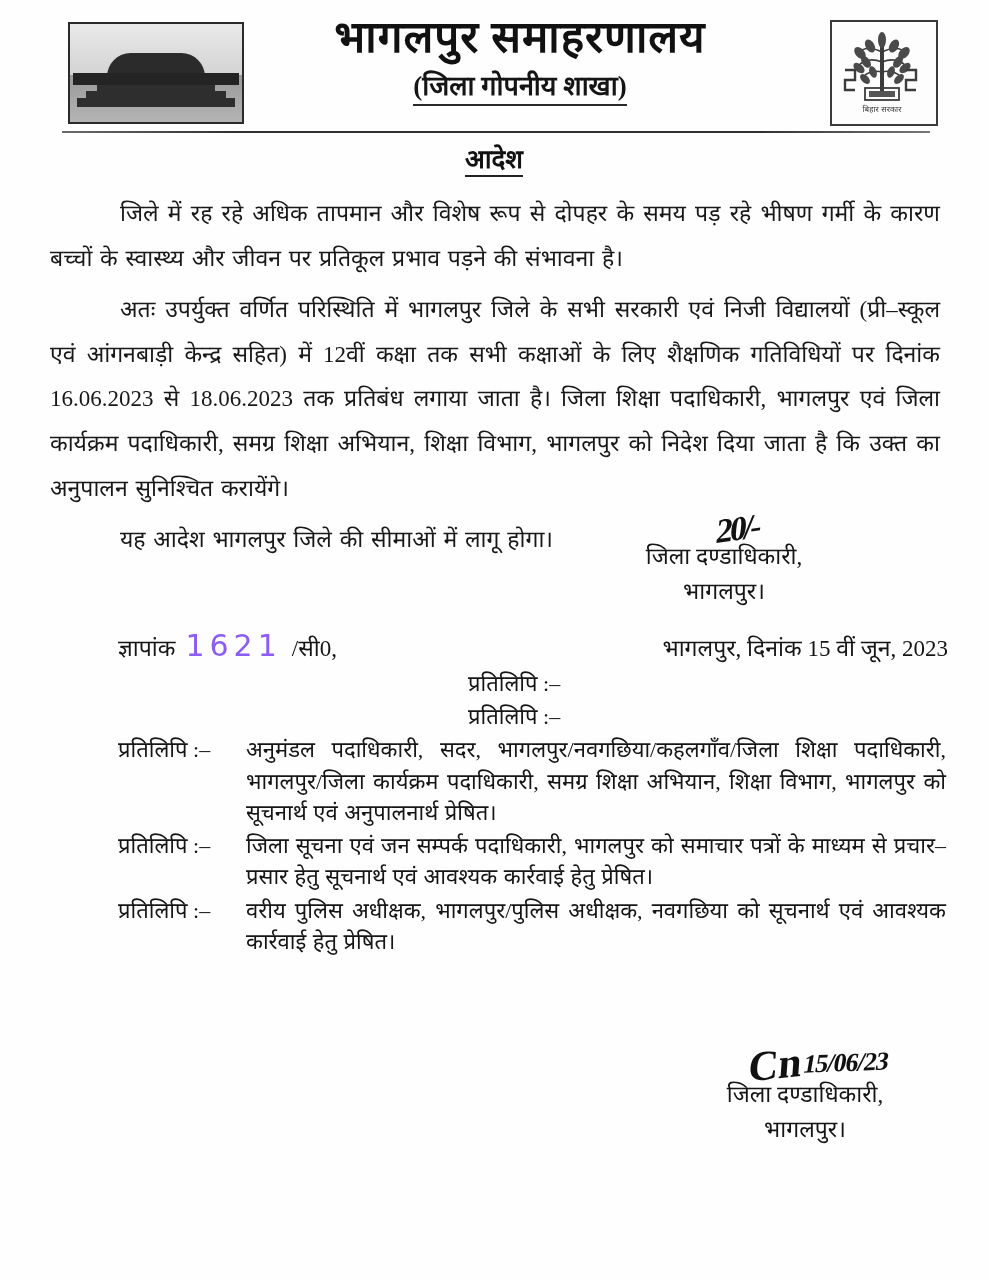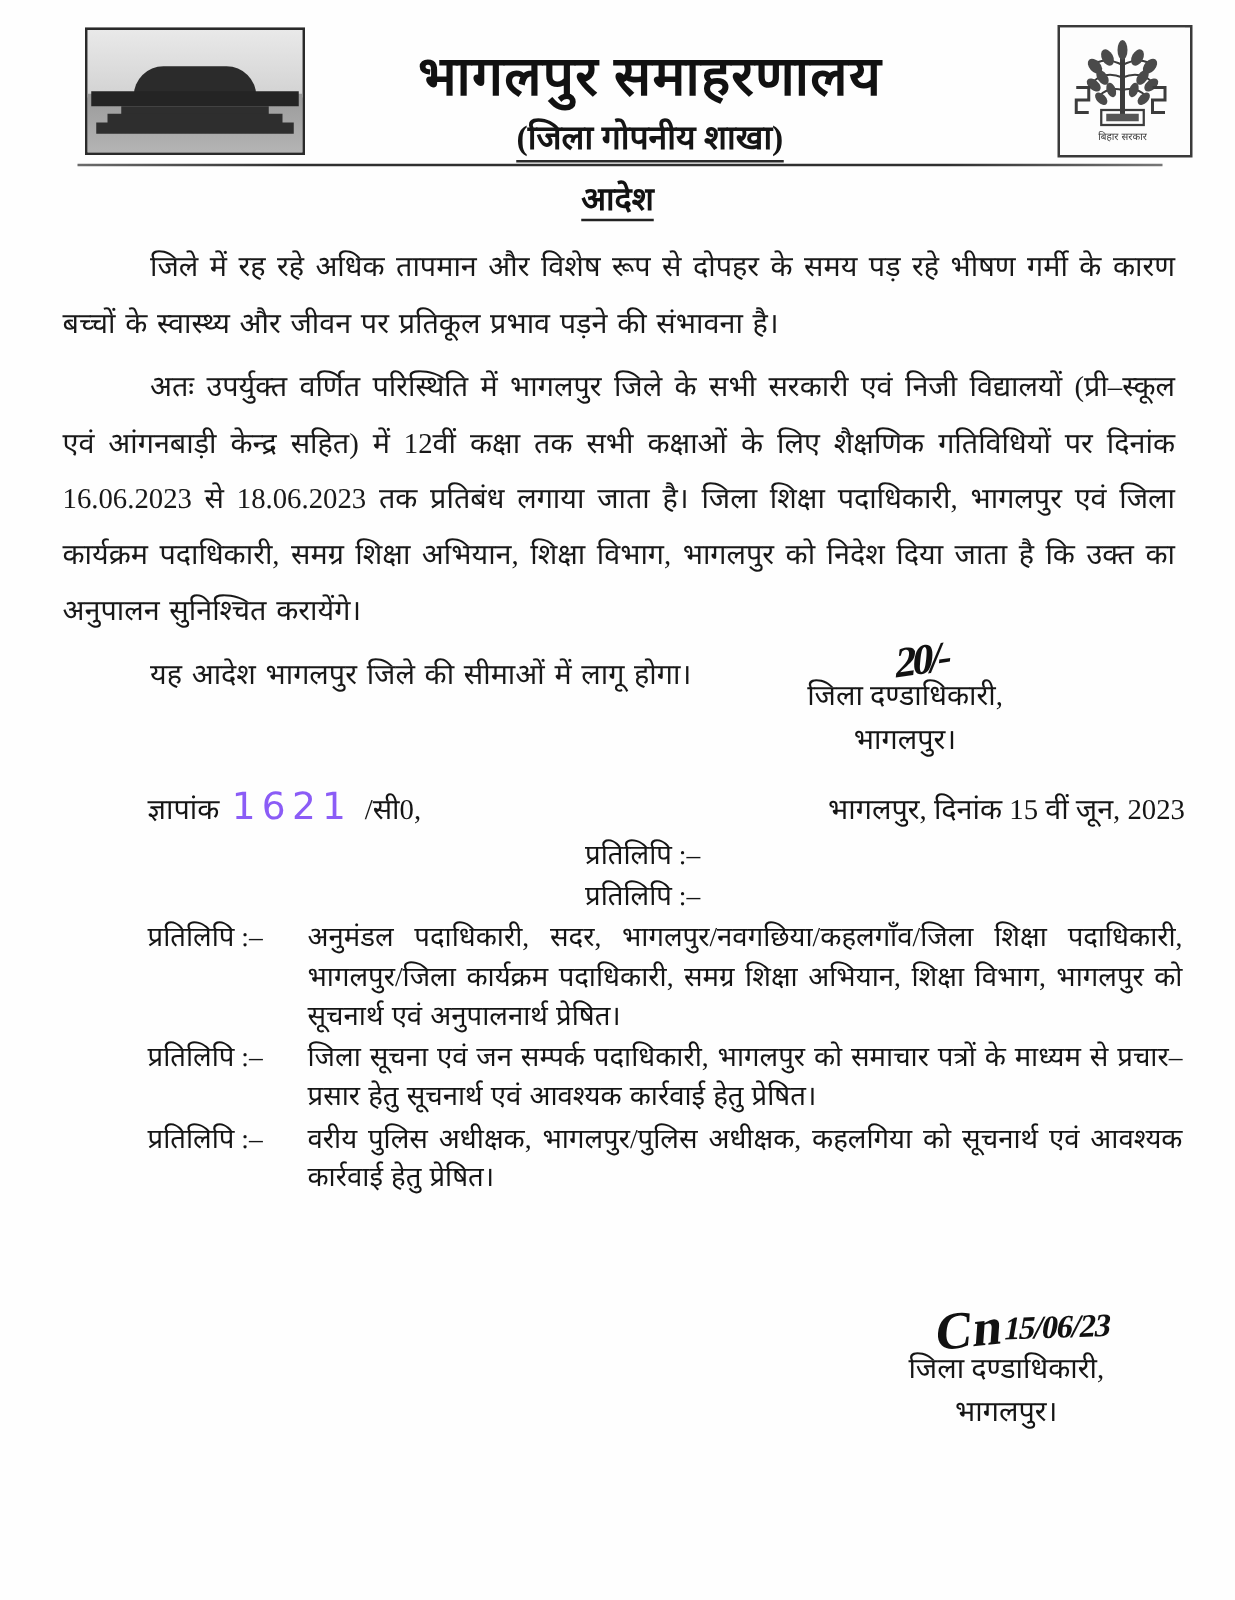--- a/index.html
+++ b/index.html
@@ -78,21 +78,20 @@
   .tier1 { bottom: 29%; width: 118px; height: 9px; }
   .tier2 { bottom: 22%; width: 140px; height: 9px; }
   .tier3 { bottom: 15%; width: 158px; height: 9px; }
 
   .title-block {
     position: absolute;
     left: 250px;
     top: 14px;
     width: 540px;
     text-align: center;
-    margin-top: 24px;
   }
   .doc-title {
     font-family: "Liberation Serif", "DejaVu Serif", serif;
     font-size: 44px;
     font-weight: 700;
     letter-spacing: 1px;
     line-height: 1.08;
     color: #111111;
     white-space: nowrap;
   }
@@ -102,21 +101,21 @@
     font-weight: 600;
     margin-top: 4px;
     color: #151515;
     display: inline-block;
     border-bottom: 2px solid #2a2a2a;
     padding-bottom: 1px;
   }
 
   .emblem-frame {
     position: absolute;
-    right: 34px;
+    right: 50px;
     top: 20px;
     width: 104px;
     height: 102px;
     border: 2px solid #3a3a3a;
     background: #fdfdfd;
     overflow: hidden;
     margin-left: 36px;
   }
   .emblem-svg { display: block; }
 
@@ -395,21 +394,21 @@
     <div class="copy-item">
       <div class="copy-label">प्रतिलिपि :–</div>
       <div class="copy-text">अनुमंडल पदाधिकारी, सदर, भागलपुर/नवगछिया/कहलगाँव/जिला शिक्षा पदाधिकारी, भागलपुर/जिला कार्यक्रम पदाधिकारी, समग्र शिक्षा अभियान, शिक्षा विभाग, भागलपुर को सूचनार्थ एवं अनुपालनार्थ प्रेषित।</div>
     </div>
     <div class="copy-item">
       <div class="copy-label">प्रतिलिपि :–</div>
       <div class="copy-text">जिला सूचना एवं जन सम्पर्क पदाधिकारी, भागलपुर को समाचार पत्रों के माध्यम से प्रचार–प्रसार हेतु सूचनार्थ एवं आवश्यक कार्रवाई हेतु प्रेषित।</div>
     </div>
     <div class="copy-item">
       <div class="copy-label">प्रतिलिपि :–</div>
-      <div class="copy-text">वरीय पुलिस अधीक्षक, भागलपुर/पुलिस अधीक्षक, कहलगिया को सूचनार्थ एवं आवश्यक कार्रवाई हेतु प्रेषित।</div>
+      <div class="copy-text">वरीय पुलिस अधीक्षक, भागलपुर/पुलिस अधीक्षक, नवगछिया को सूचनार्थ एवं आवश्यक कार्रवाई हेतु प्रेषित।</div>
     </div>
   </div>
 
   <div class="sign-block-2">
     <div class="sign-inner-2">
       <div class="scribble-2">
         <span class="hook">Cn</span>
         <span class="hdate">15/06/23</span>
       </div>
       <div class="sign-line">जिला दण्डाधिकारी,</div>

